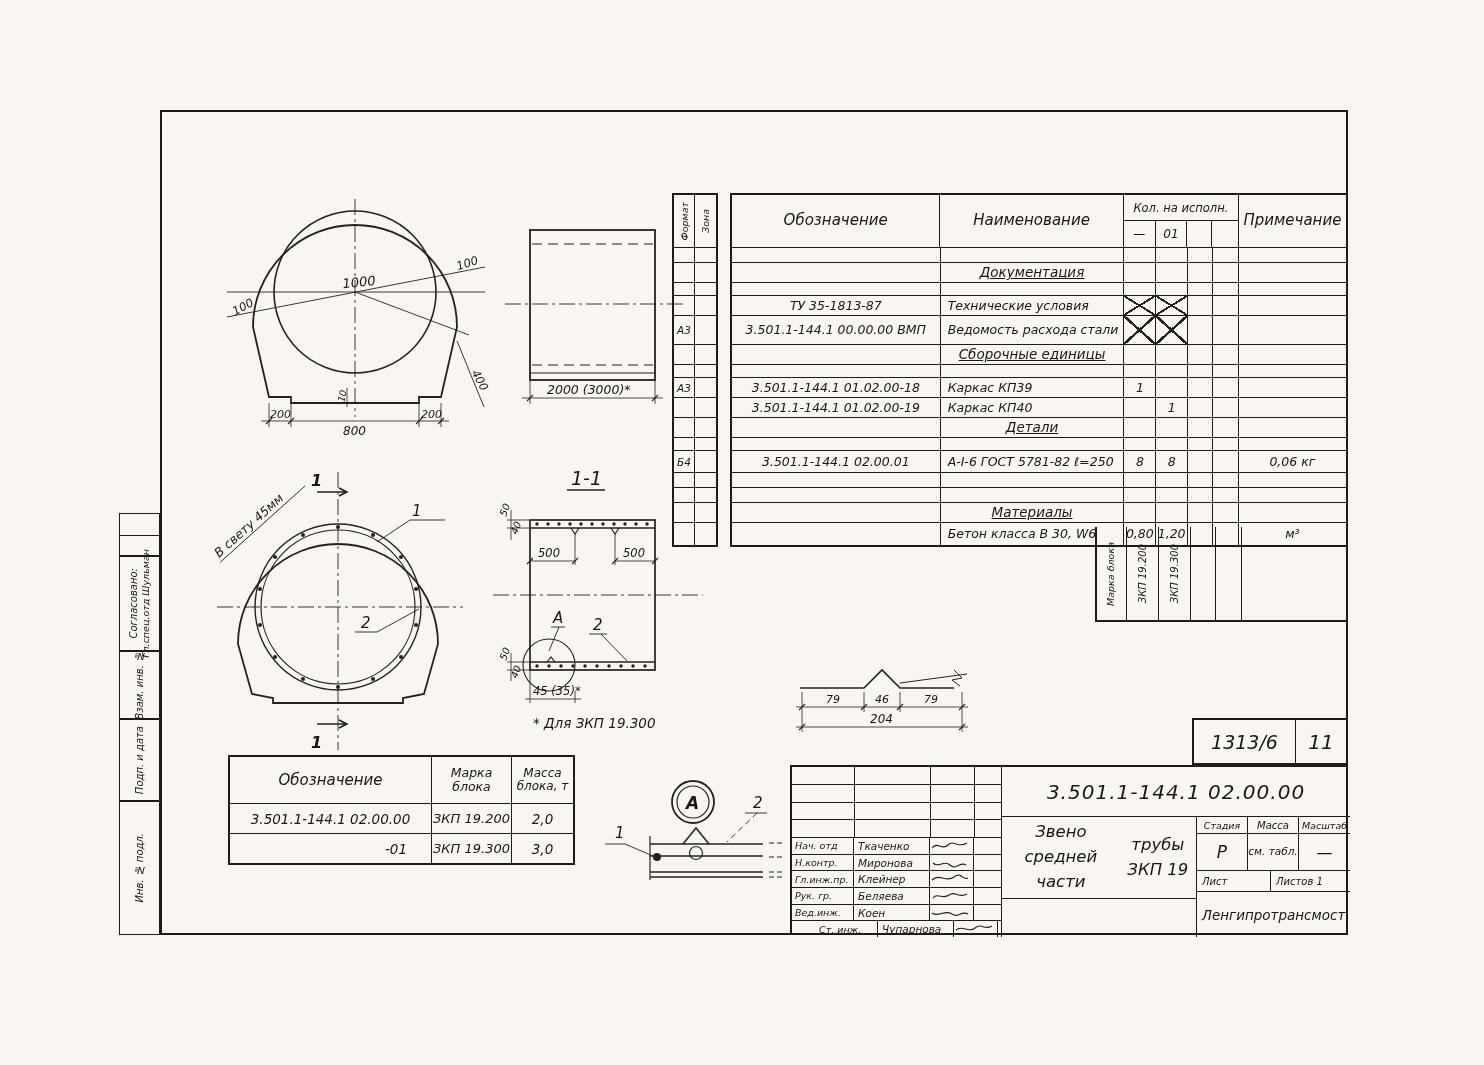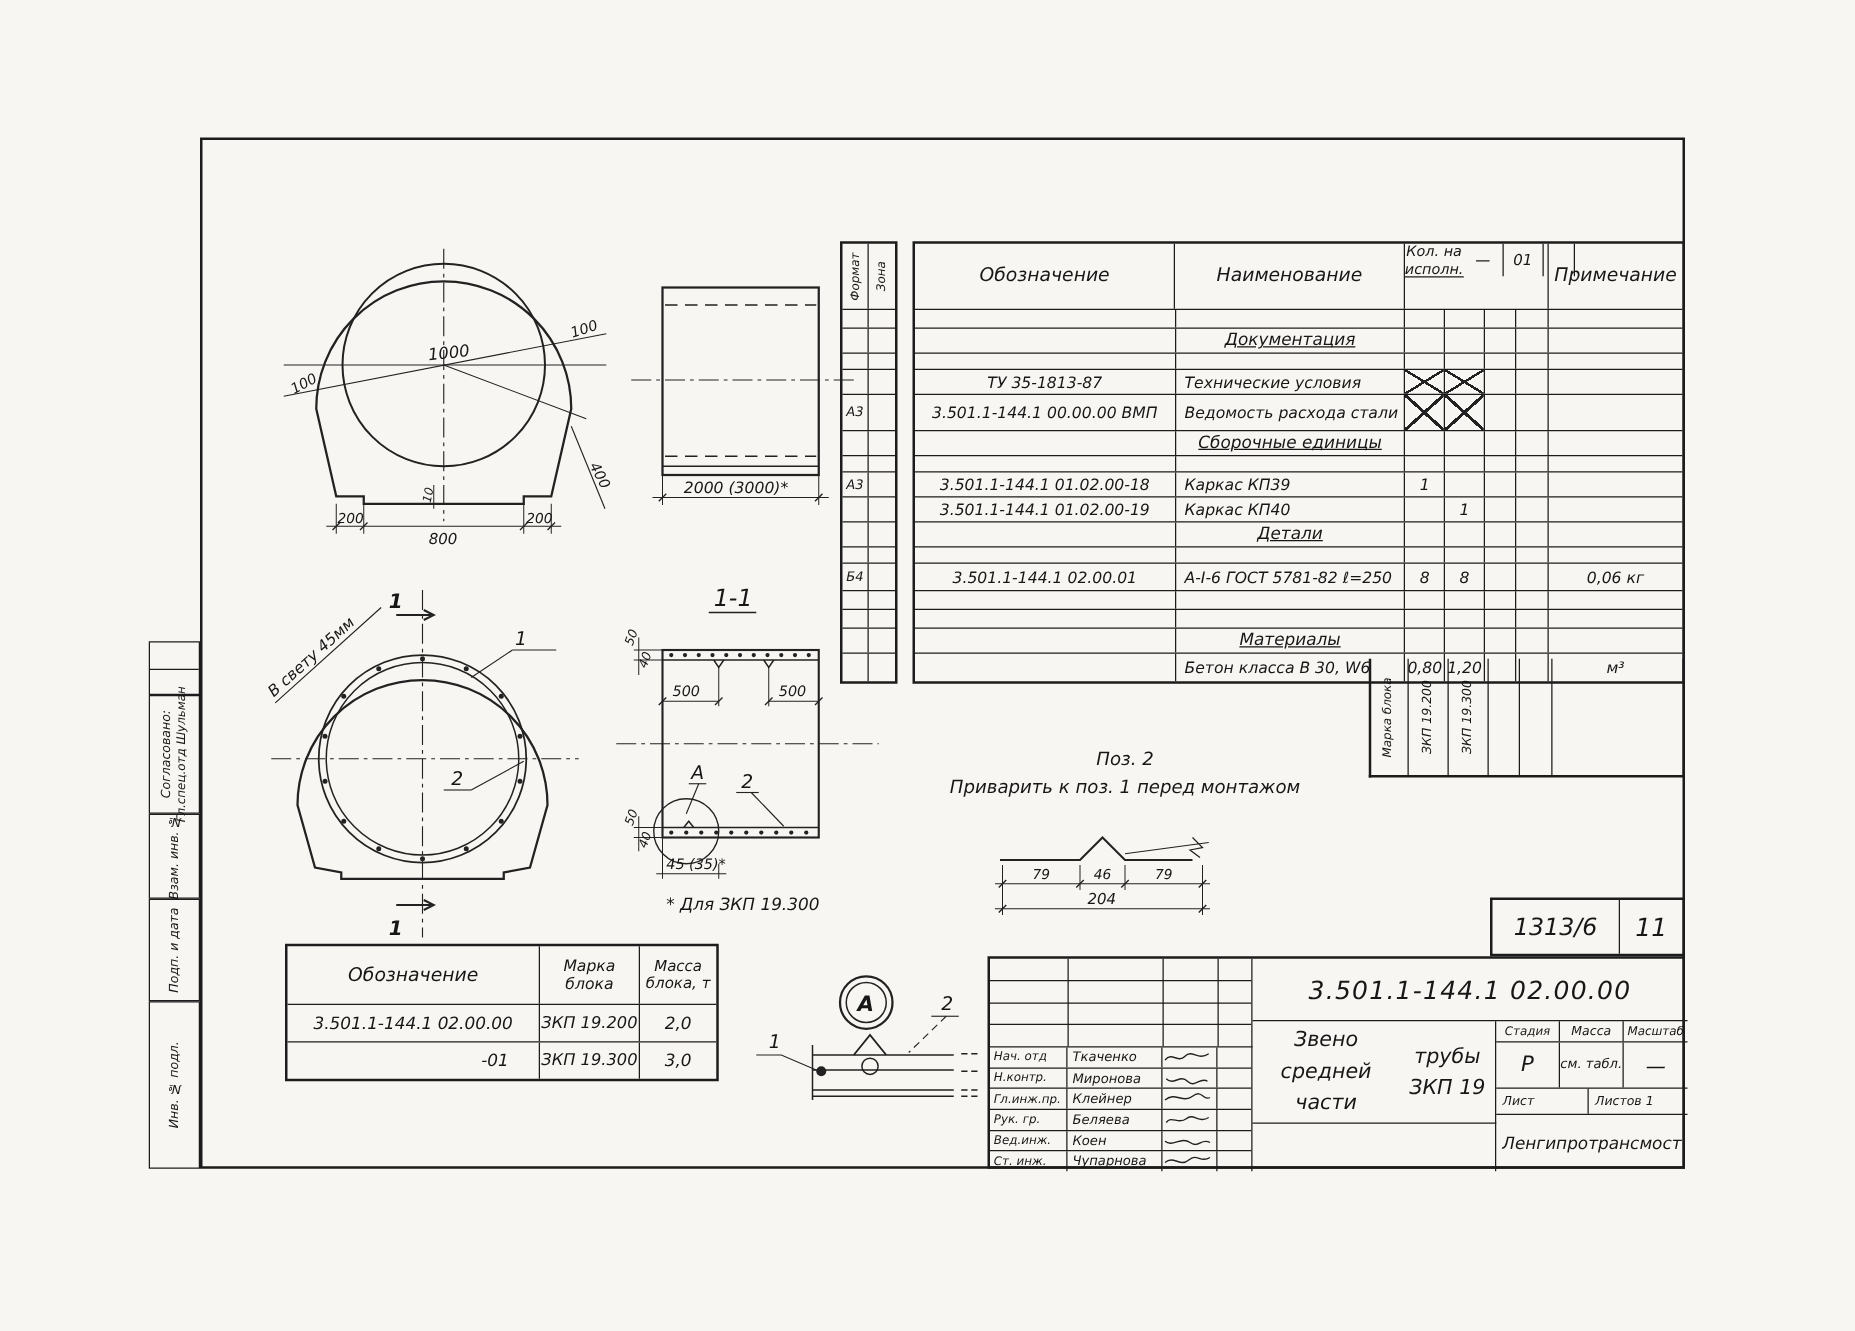--- a/index.html
+++ b/index.html
@@ -203,24 +203,20 @@
     <text x="0" y="0" font-size="10" transform="translate(31,196) rotate(-70)">50</text>
     <text x="0" y="0" font-size="10" transform="translate(42,214) rotate(-70)">40</text>
 
     <line x1="55" y1="205" x2="55" y2="238" stroke="#222" stroke-width="0.8"></line>
     <line x1="100" y1="226" x2="100" y2="238" stroke="#222" stroke-width="0.8"></line>
     <line x1="50" y1="234" x2="106" y2="234" stroke="#222" stroke-width="0.8"></line>
     <text x="58" y="230" font-size="11.5">45 (35)*</text>
     <text x="58" y="263" font-size="13.5">* Для ЗКП 19.300</text>
   </svg>
 
-  <div class="abs hw" style="left:745px;top:598px;width:310px;text-align:center;font-size:14.5px;line-height:1.5;">
-    <div>Поз. 2</div>
-    <div>Приварить к поз. 1 перед монтажом</div>
-  </div>
   <svg class="abs" style="left:782px;top:650px;" width="200" height="88" viewBox="0 0 200 88">
     <path d="M 18,38 L 82,38 L 100,20 L 118,38 L 172,38" fill="none" stroke="#222" stroke-width="1.6"></path>
     <path d="M 118,33 L 185,24 M 172,20 L 180,28 L 170,30 L 178,36" fill="none" stroke="#222" stroke-width="1"></path>
     <line x1="20" y1="42" x2="20" y2="62" stroke="#222" stroke-width="0.8"></line>
     <line x1="82" y1="42" x2="82" y2="62" stroke="#222" stroke-width="0.8"></line>
     <line x1="118" y1="42" x2="118" y2="62" stroke="#222" stroke-width="0.8"></line>
     <line x1="180" y1="42" x2="180" y2="62" stroke="#222" stroke-width="0.8"></line>
     <line x1="14" y1="57" x2="186" y2="57" stroke="#222" stroke-width="0.8"></line>
     <path d="M 17,60 L 23,54 M 79,60 L 85,54 M 115,60 L 121,54 M 177,60 L 183,54" stroke="#222" stroke-width="1.1"></path>
     <text x="44" y="53" font-size="11">79</text>
@@ -326,21 +322,21 @@
         <span class="fcell"></span>
         <span class="fcell last"></span>
       </div>
   </div>
 
   <div class="abs" style="left:730px;top:193px;width:618px;border:2.2px solid #1c1c1c;">
 
     <div style="display:flex;border-bottom:1.6px solid #1c1c1c;height:52px;">
       <div class="sc c-des hw flexc" style="height:52px;font-size:15px;">Обозначение</div>
       <div class="sc c-nam hw flexc" style="height:52px;font-size:15px;justify-content:center;padding-left:0;">Наименование</div>
-      <div style="width:115px;box-sizing:border-box;border-right:1.4px solid #1c1c1c;display:flex;flex-direction:row;">
+      <div style="width:115px;box-sizing:border-box;border-right:1.4px solid #1c1c1c;display:flex;flex-direction:column;">
         <div class="hw flexc" style="height:26px;border-bottom:1.4px solid #1c1c1c;font-size:11.5px;">Кол. на исполн.</div>
         <div style="display:flex;height:26px;">
           <span class="sc c-q1 hw" style="height:26px;font-size:12px;">—</span>
           <span class="sc c-q2 hw" style="height:26px;font-size:12px;">01</span>
           <span class="sc c-q3" style="height:26px;"></span>
           <span class="sc c-q4 last" style="height:26px;"></span>
         </div>
       </div>
       <div class="sc c-not hw flexc last" style="height:52px;font-size:15px;">Примечание</div>
     </div>
@@ -592,21 +588,21 @@
       <div style="flex:1;display:flex;border-bottom:1.2px solid #1c1c1c;">
         <span class="hw" style="width:62px;border-right:1.2px solid #1c1c1c;box-sizing:border-box;font-size:9.5px;display:flex;align-items:center;padding-left:3px;">Вед.инж.</span>
         <span class="hw" style="width:76px;border-right:1.2px solid #1c1c1c;box-sizing:border-box;font-size:10.5px;display:flex;align-items:center;padding-left:4px;">Коен</span>
         <span style="width:44px;border-right:1.2px solid #1c1c1c;box-sizing:border-box;display:flex;align-items:center;">
           <svg width="40" height="12" viewBox="0 0 40 12">
               <path d="M2,6 C8,11 15,2 22,7 S31,3 38,7" fill="none" stroke="#222" stroke-width="1.1"></path>
             </svg>
         </span>
         <span style="flex:1;"></span>
       </div>
-      <div style="flex:1;display:flex;">
+      <div style="flex:1;display:flex;margin-left:24px;">
         <span class="hw" style="width:62px;border-right:1.2px solid #1c1c1c;box-sizing:border-box;font-size:9.5px;display:flex;align-items:center;padding-left:3px;">Ст. инж.</span>
         <span class="hw" style="width:76px;border-right:1.2px solid #1c1c1c;box-sizing:border-box;font-size:10.5px;display:flex;align-items:center;padding-left:4px;">Чупарнова</span>
         <span style="width:44px;border-right:1.2px solid #1c1c1c;box-sizing:border-box;display:flex;align-items:center;">
           <svg width="40" height="12" viewBox="0 0 40 12">
               <path d="M2,7 C9,1 14,11 21,5 S30,8 38,3" fill="none" stroke="#222" stroke-width="1.1"></path>
             </svg>
         </span>
         <span style="flex:1;"></span>
       </div>
     </div>

